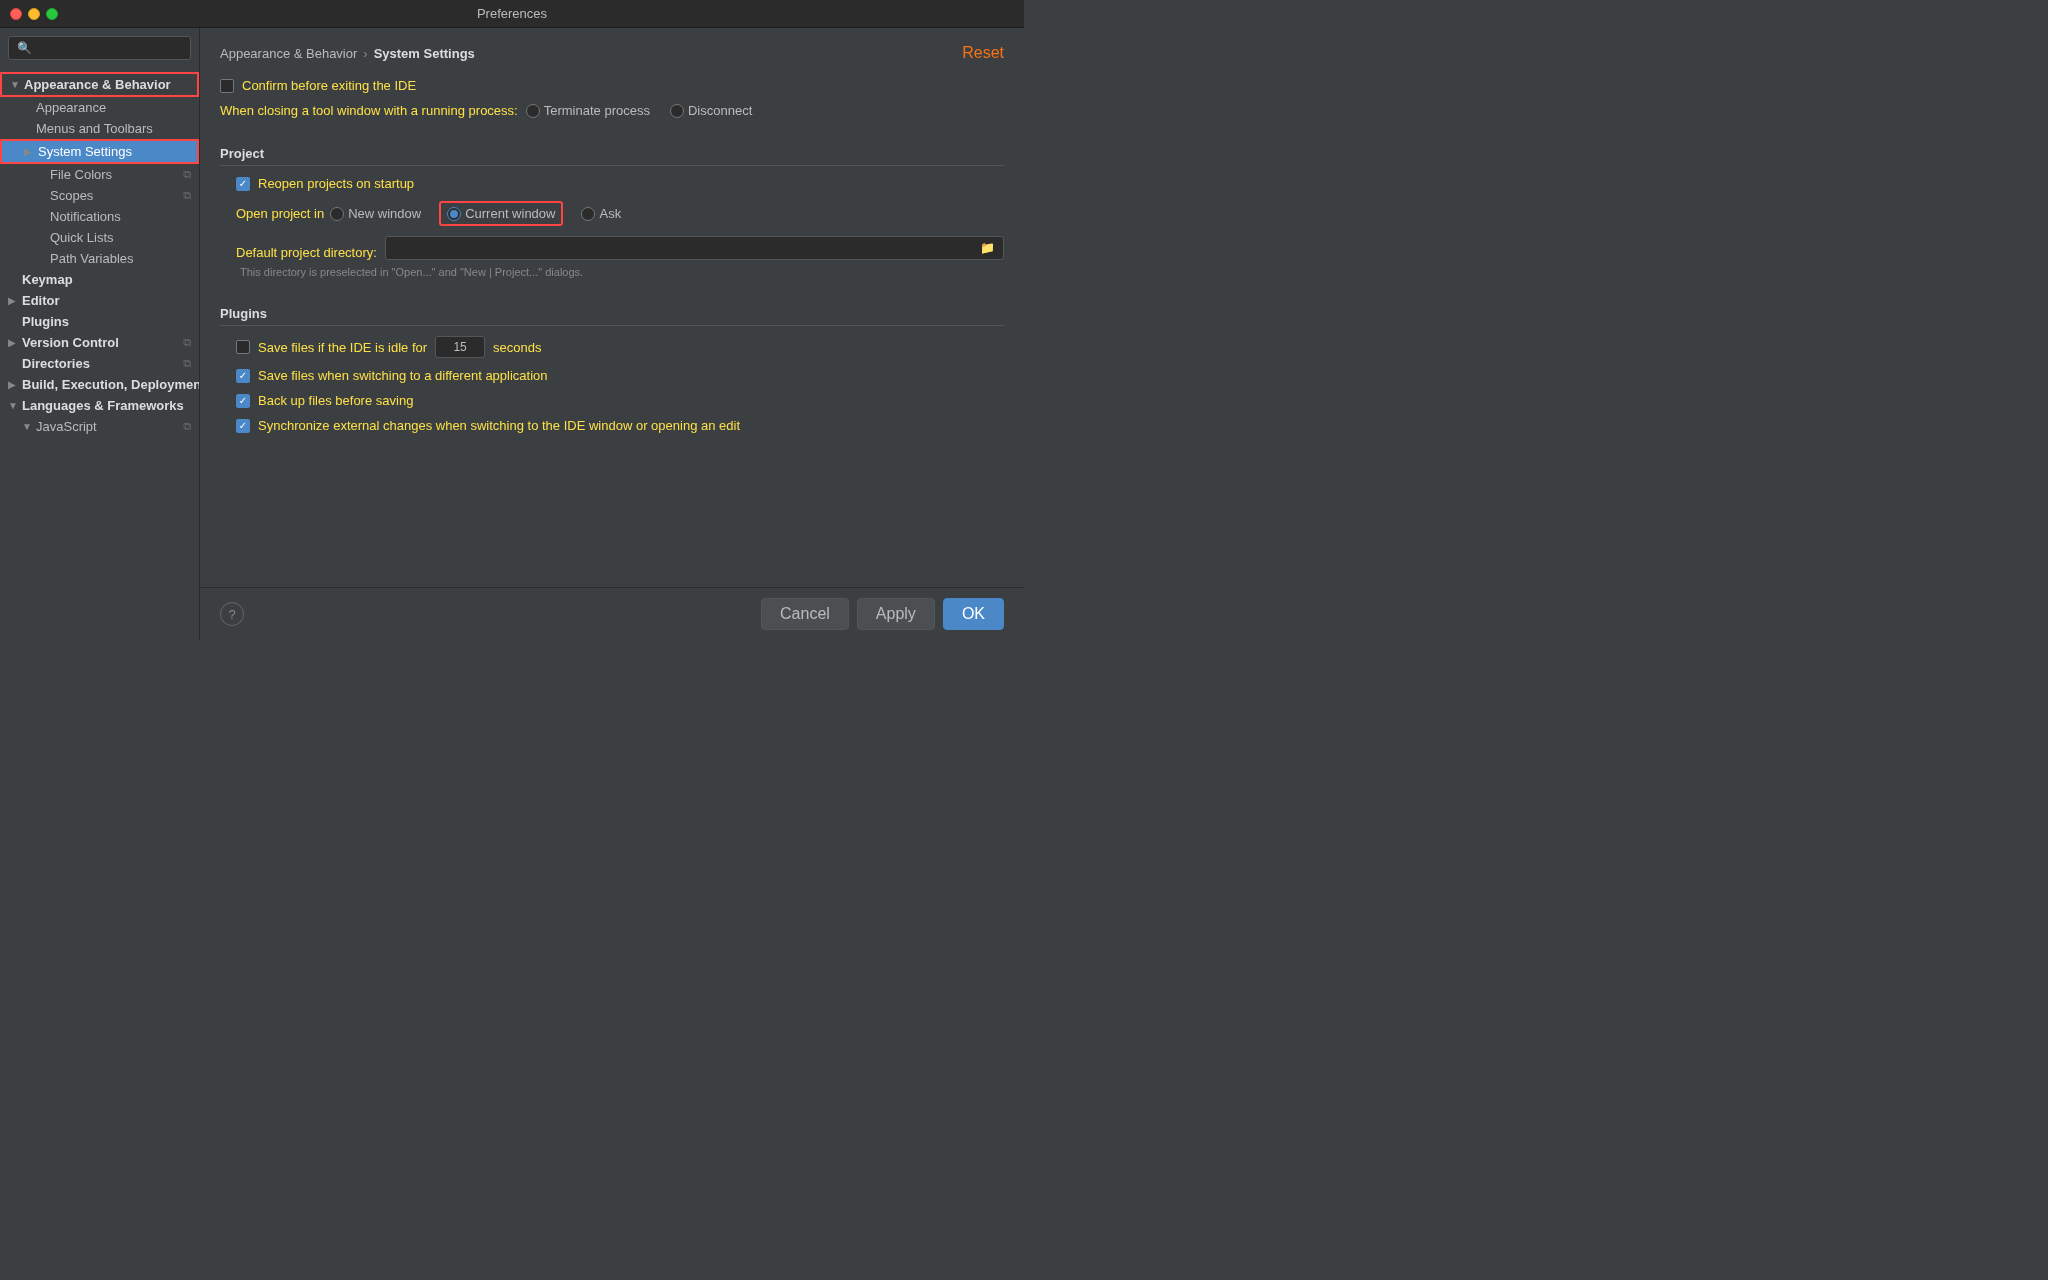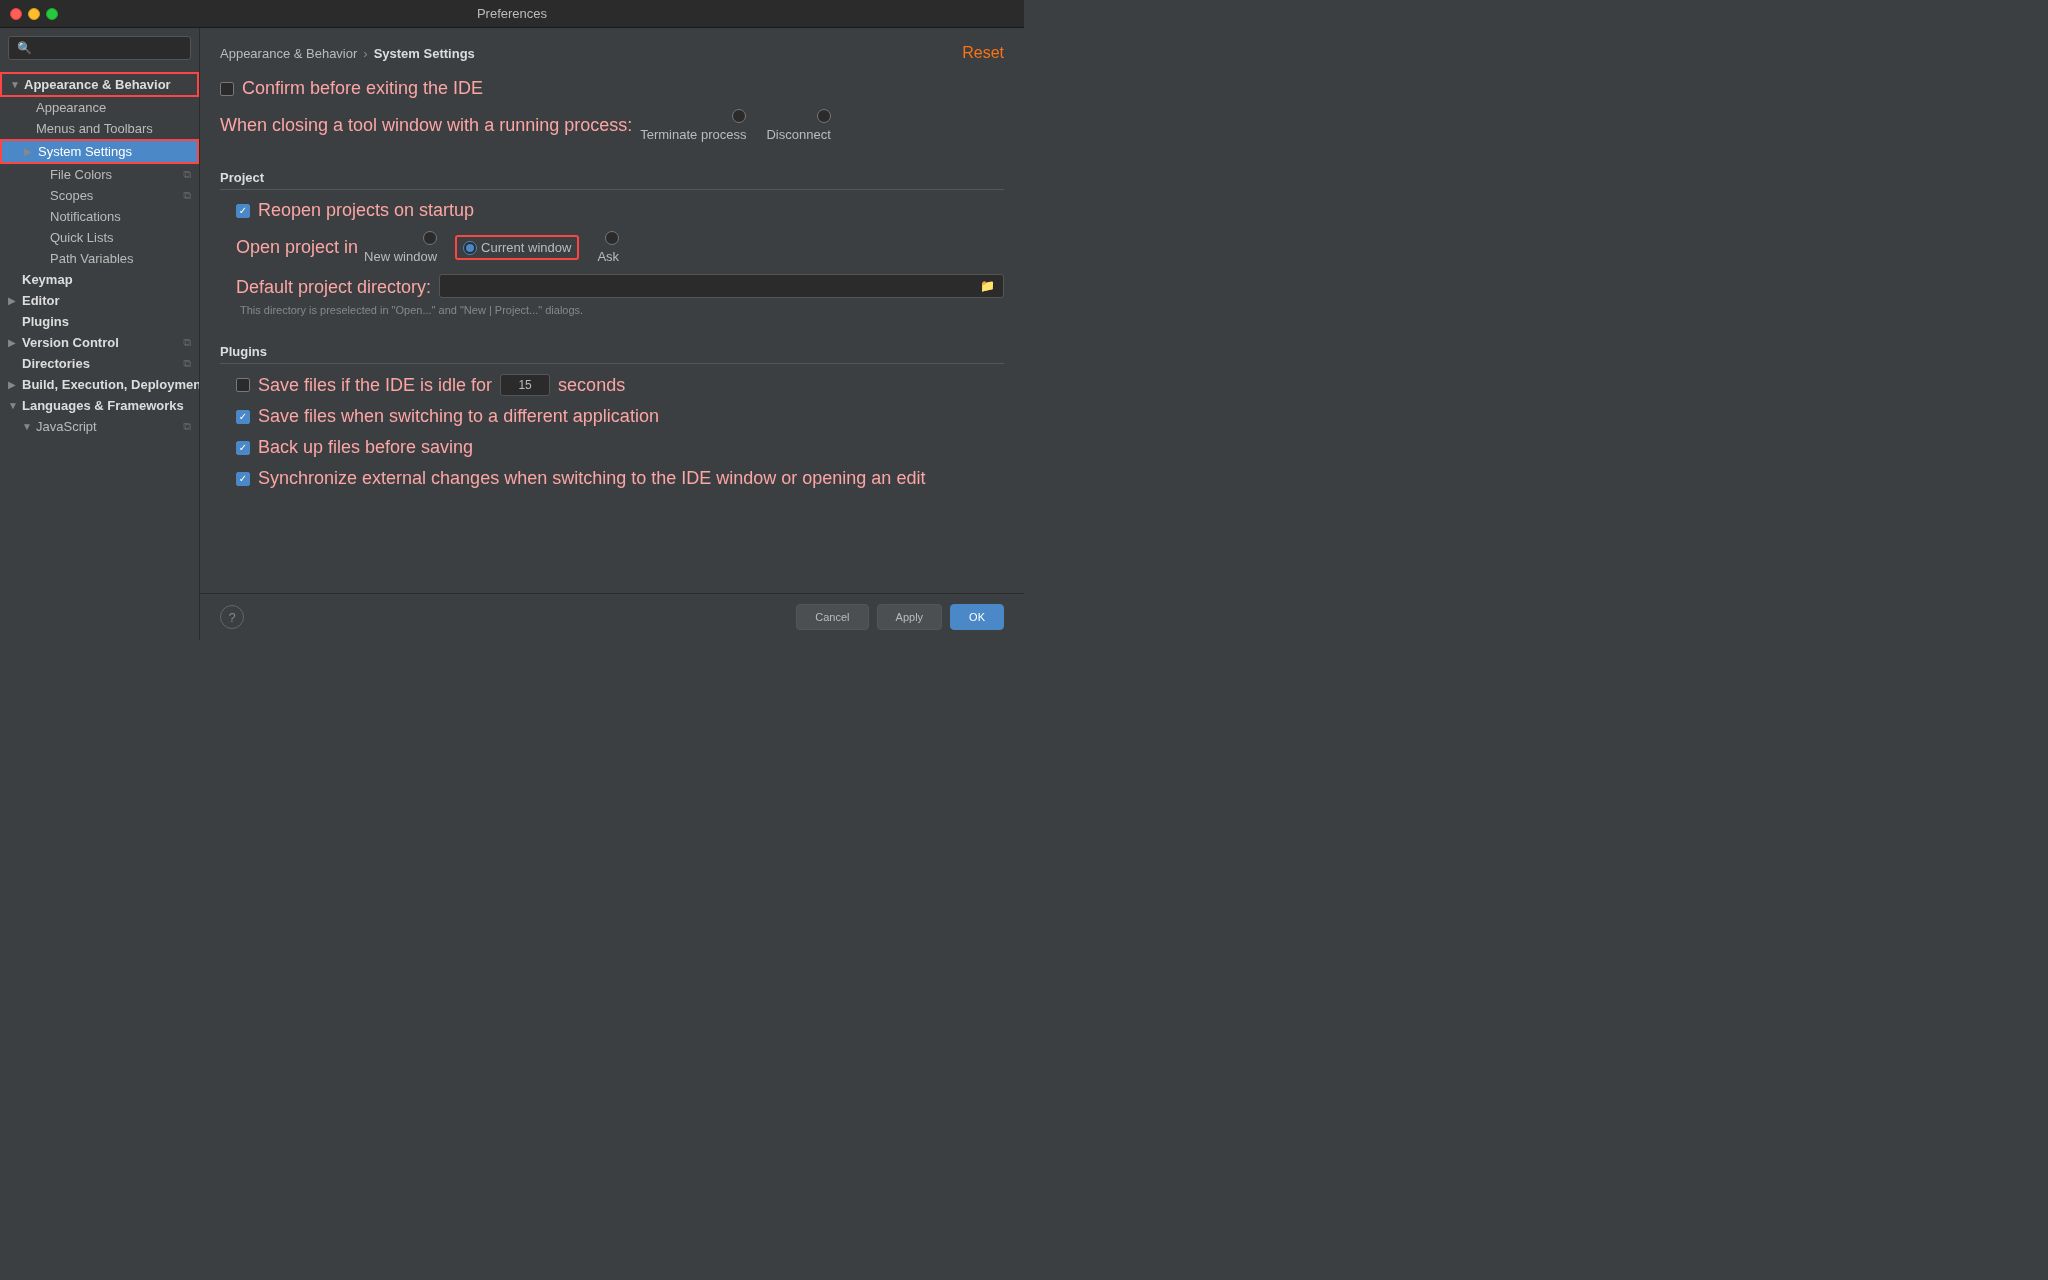--- a/index.html
+++ b/index.html
@@ -153,22 +153,22 @@
     .reset-btn {
       margin-left: auto;
       color: #f97316;
       font-size: 16px;
       cursor: pointer;
       background: none;
       border: none;
     }
 
     .setting-label {
-      color: #fca5a5;
-      font-size: 18px;
+      color: #fde047;
+      font-size: 13px;
     }
 
     .section-title {
       font-size: 13px;
       font-weight: bold;
       color: #dddddd;
       margin: 16px 0 10px 0;
       border-bottom: 1px solid #555;
       padding-bottom: 4px;
     }
@@ -231,21 +231,20 @@
       display: flex;
       align-items: center;
       gap: 6px;
       margin-bottom: 10px;
     }
     .radio-option {
       display: flex;
       align-items: flex-end;
       gap: 4px;
       margin-right: 12px;
-      flex-direction: column;
     }
     .current-window-highlight {
       border: 2px solid #ff4444;
       padding: 3px 6px;
       border-radius: 3px;
       display: flex;
       align-items: center;
       gap: 4px;
     }
 
@@ -301,21 +300,21 @@
       display: flex;
       justify-content: flex-end;
       gap: 8px;
       padding: 10px 20px;
       border-top: 1px solid #2b2b2b;
       background: #3c3f41;
     }
     .btn {
       padding: 6px 18px;
       border-radius: 4px;
-      font-size: 11px;
+      font-size: 16px;
       cursor: pointer;
       border: 1px solid #555;
     }
     .btn-default {
       background: #4b4f52;
       color: #bbbbbb;
     }
     .btn-primary {
       background: #4a88c7;
       color: #ffffff;

